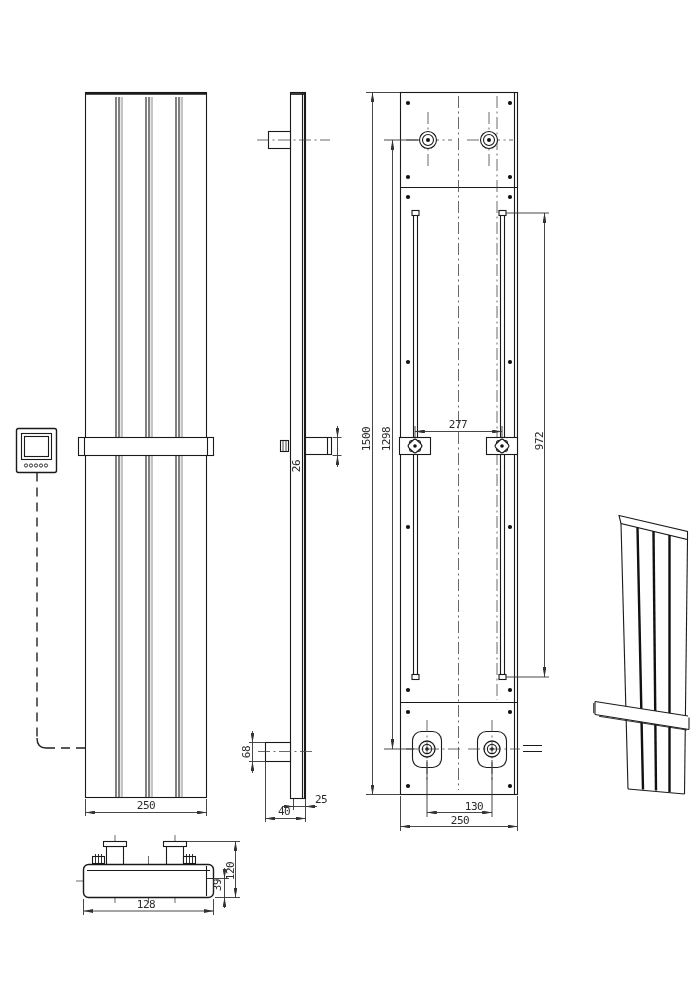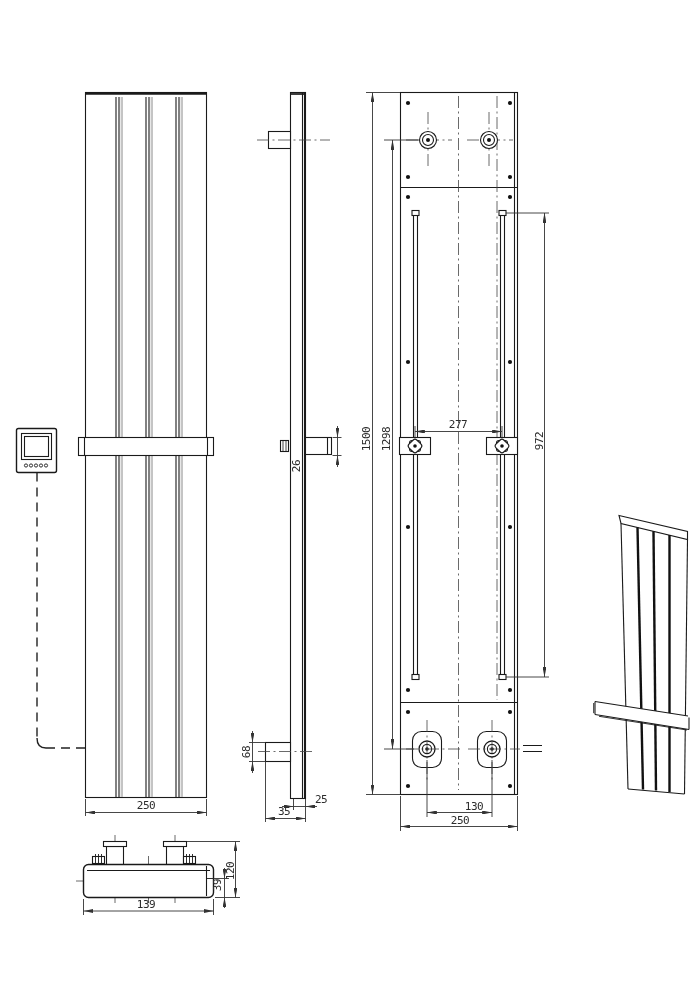--- a/index.html
+++ b/index.html
@@ -323,23 +323,23 @@
       <line x1="224.5" y1="908" x2="224.5" y2="897.5" class="dm" marker-end="url(#ar)"></line>
       <line x1="224.5" y1="878.5" x2="224.5" y2="897.5" class="dm"></line>
     </g>
   </g>
 </svg>
 
 <div class="dim" style="left:146px;top:805px;">250</div>
 <div class="dim r" style="left:296px;top:466px;">26</div>
 <div class="dim r" style="left:246px;top:752px;">68</div>
 <div class="dim" style="left:321px;top:799px;">25</div>
-<div class="dim" style="left:284px;top:811px;">35</div>
+<div class="dim" style="left:284px;top:811px;">40</div>
 <div class="dim r" style="left:366px;top:439px;">1500</div>
 <div class="dim r" style="left:386px;top:439px;">1298</div>
 <div class="dim" style="left:458px;top:424px;">277</div>
 <div class="dim r" style="left:539px;top:441px;">972</div>
 <div class="dim" style="left:458px;top:806px;margin-left:16px;">130</div>
 <div class="dim" style="left:460px;top:820px;">250</div>
-<div class="dim" style="left:146px;top:904px;">139</div>
+<div class="dim" style="left:146px;top:904px;">128</div>
 <div class="dim r" style="left:230px;top:871px;">120</div>
 <div class="dim r" style="left:217px;top:885px;">39</div>
 </div>
 
 </body></html>

